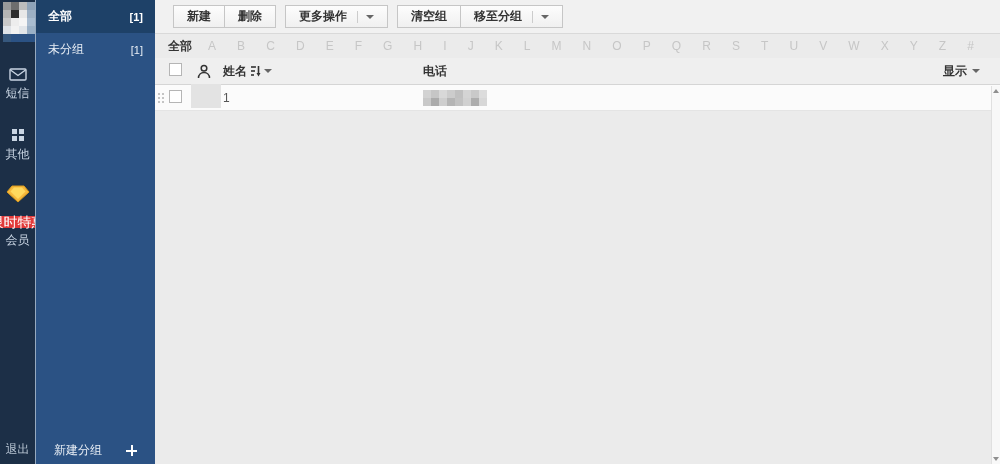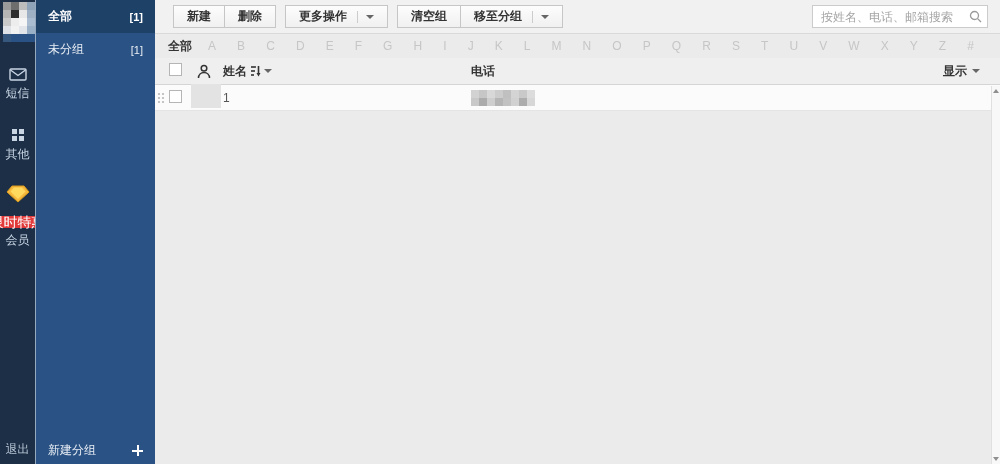--- a/index.html
+++ b/index.html
@@ -23,21 +23,21 @@
 
   
   .sidebar { width:120px; background:#2b5284; border-left:1px solid #96a9bf; flex-shrink:0;
              position:relative; color:#e8eef5; }
   .group-item { height:33px; display:flex; align-items:center; justify-content:space-between;
                 padding:0 12px; cursor:pointer; }
   .group-item.selected { background:#1e4168; font-weight:bold; color:#fff; }
   .group-count { font-size:11px; }
   .sidebar-footer { position:absolute; bottom:0; left:0; right:0; }
   .footer-item { height:27px; display:flex; align-items:center; justify-content:space-between;
-                 padding:0 12px; cursor:pointer; color:#e8eef5; }
+                 padding:0 18px; cursor:pointer; color:#e8eef5; }
   .footer-item.recycle { background:#254b78; height:25px; }
   .plus-icon { position:relative; width:11px; height:11px; }
   .plus-icon::before, .plus-icon::after { content:""; position:absolute; background:#fff; }
   .plus-icon::before { left:4.5px; top:0; width:2px; height:11px; }
   .plus-icon::after  { top:4.5px; left:0; width:11px; height:2px; }
 
   
   .main { flex:1; display:flex; flex-direction:column; background:#6d28d9; position:relative; overflow:hidden; }
 
   .toolbar { height:34px; background:#f1f1f1; border-bottom:1px solid #d9d9d9;
@@ -60,21 +60,21 @@
   .alpha-bar { height:24px; background:#ebebeb; display:flex; align-items:center;
                padding:0 26px 0 13px; flex-shrink:0; }
   .alpha-all { font-weight:bold; color:#333; margin-right:16px; cursor:pointer; }
   .alpha-letters { flex:1; display:flex; justify-content:space-between; color:#c6c6c6; }
   .alpha-letters span { cursor:pointer; }
 
   .cols { display:flex; align-items:center; padding-left:14px; }
   .col-sel { width:28px; flex-shrink:0; }
   .col-icon { width:26px; flex-shrink:0; }
   .col-name { width:200px; flex-shrink:0; display:flex; align-items:center; gap:3px; }
-  .col-phone { width:180px; flex-shrink:0;margin-left:48px; }
+  .col-phone { width:180px; flex-shrink:0; }
   .col-notes { width:190px; flex-shrink:0; }
   .col-company { width:160px; flex-shrink:0; }
   .col-display { flex:1; display:flex; justify-content:flex-end; align-items:center;
                  gap:5px; padding-right:20px; }
 
   .table-header { height:27px; background:#efefef; border-bottom:1px solid #d5d5d5;
                   color:#333; font-weight:bold; flex-shrink:0; }
   .checkbox { width:13px; height:13px; background:#fff; border:1px solid #b5b5b5; cursor:pointer; }
 
   .table-row { height:26px; background:#fbfbfb; border-bottom:1px solid #e4e4e4;
@@ -204,29 +204,20 @@
         <div class="btn">
           <span>清空组</span>
         </div>
         <div class="btn">
           <span>移至分组</span>
           <span class="v-div"></span>
           <span class="caret-down"></span>
         </div>
       </div>
 
-      <div class="search-wrap">
-        <input class="search-input" type="text" placeholder="按姓名、电话、邮箱搜索" style="">
-        <span class="search-icon">
-          <svg width="13" height="13" viewBox="0 0 13 13">
-            <circle cx="5.5" cy="5.5" r="4" fill="none" stroke="#9a9a9a" stroke-width="1.3"></circle>
-            <line x1="8.6" y1="8.6" x2="12" y2="12" stroke="#9a9a9a" stroke-width="1.3"></line>
-          </svg>
-        </span>
-      </div>
     </div>
 
     <div class="alpha-bar">
       <span class="alpha-all">全部</span>
       <div class="alpha-letters">
           <span>A</span>
           <span>B</span>
           <span>C</span>
           <span>D</span>
           <span>E</span>

